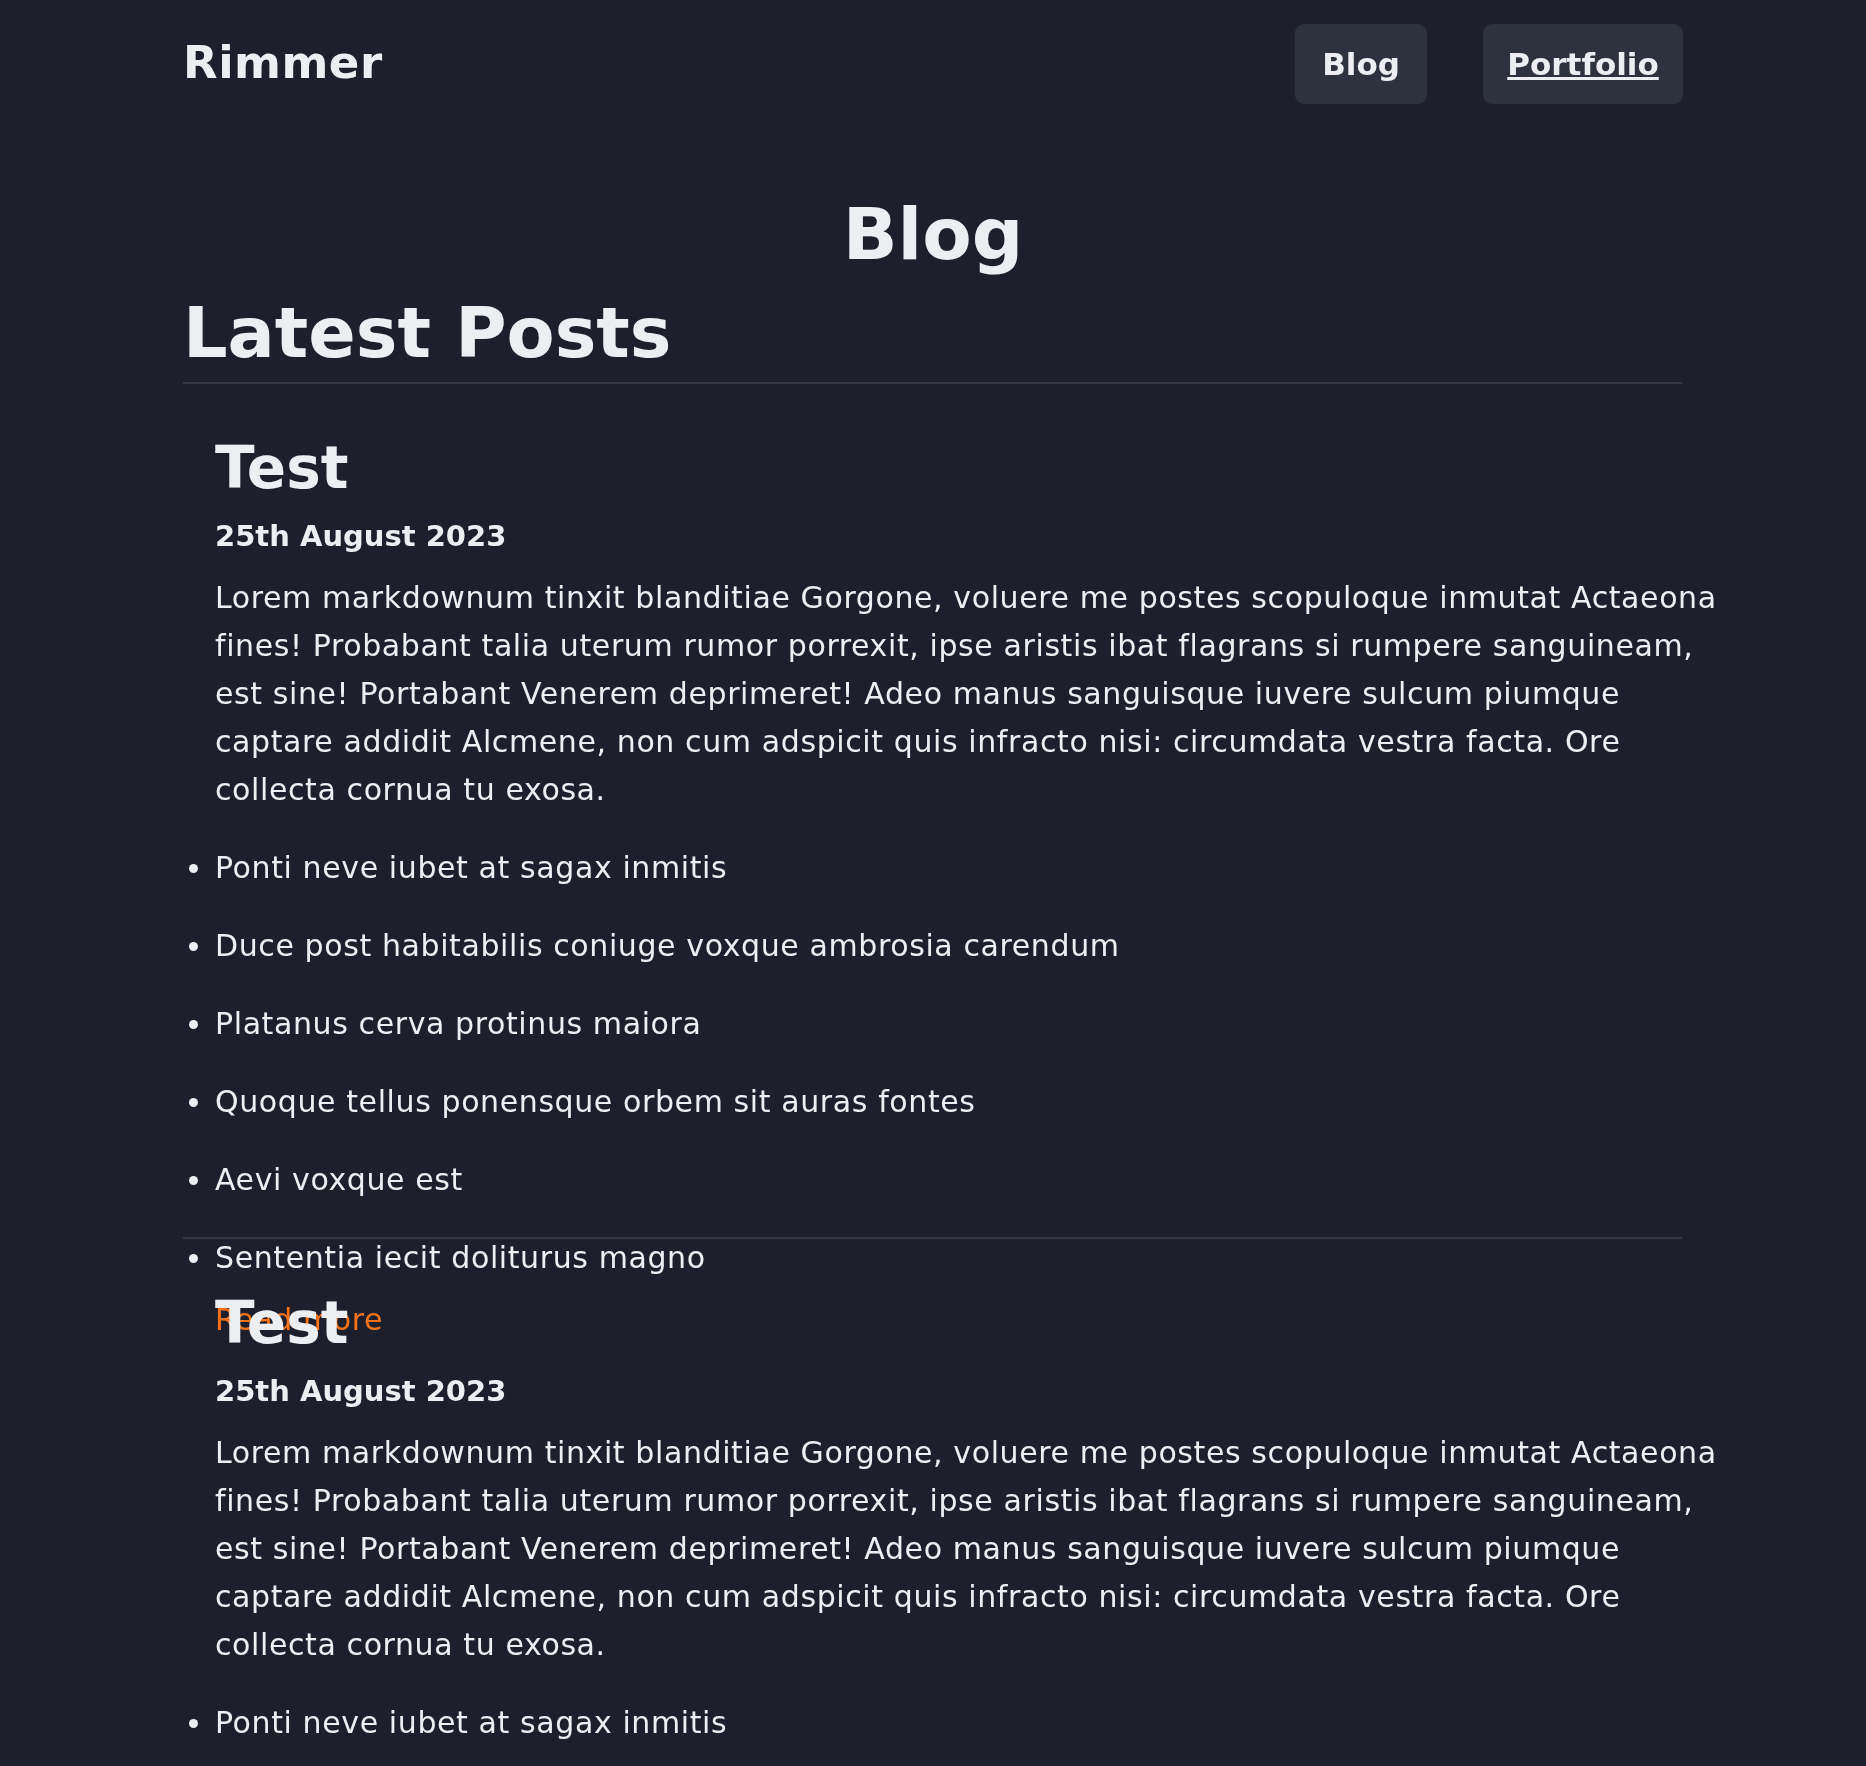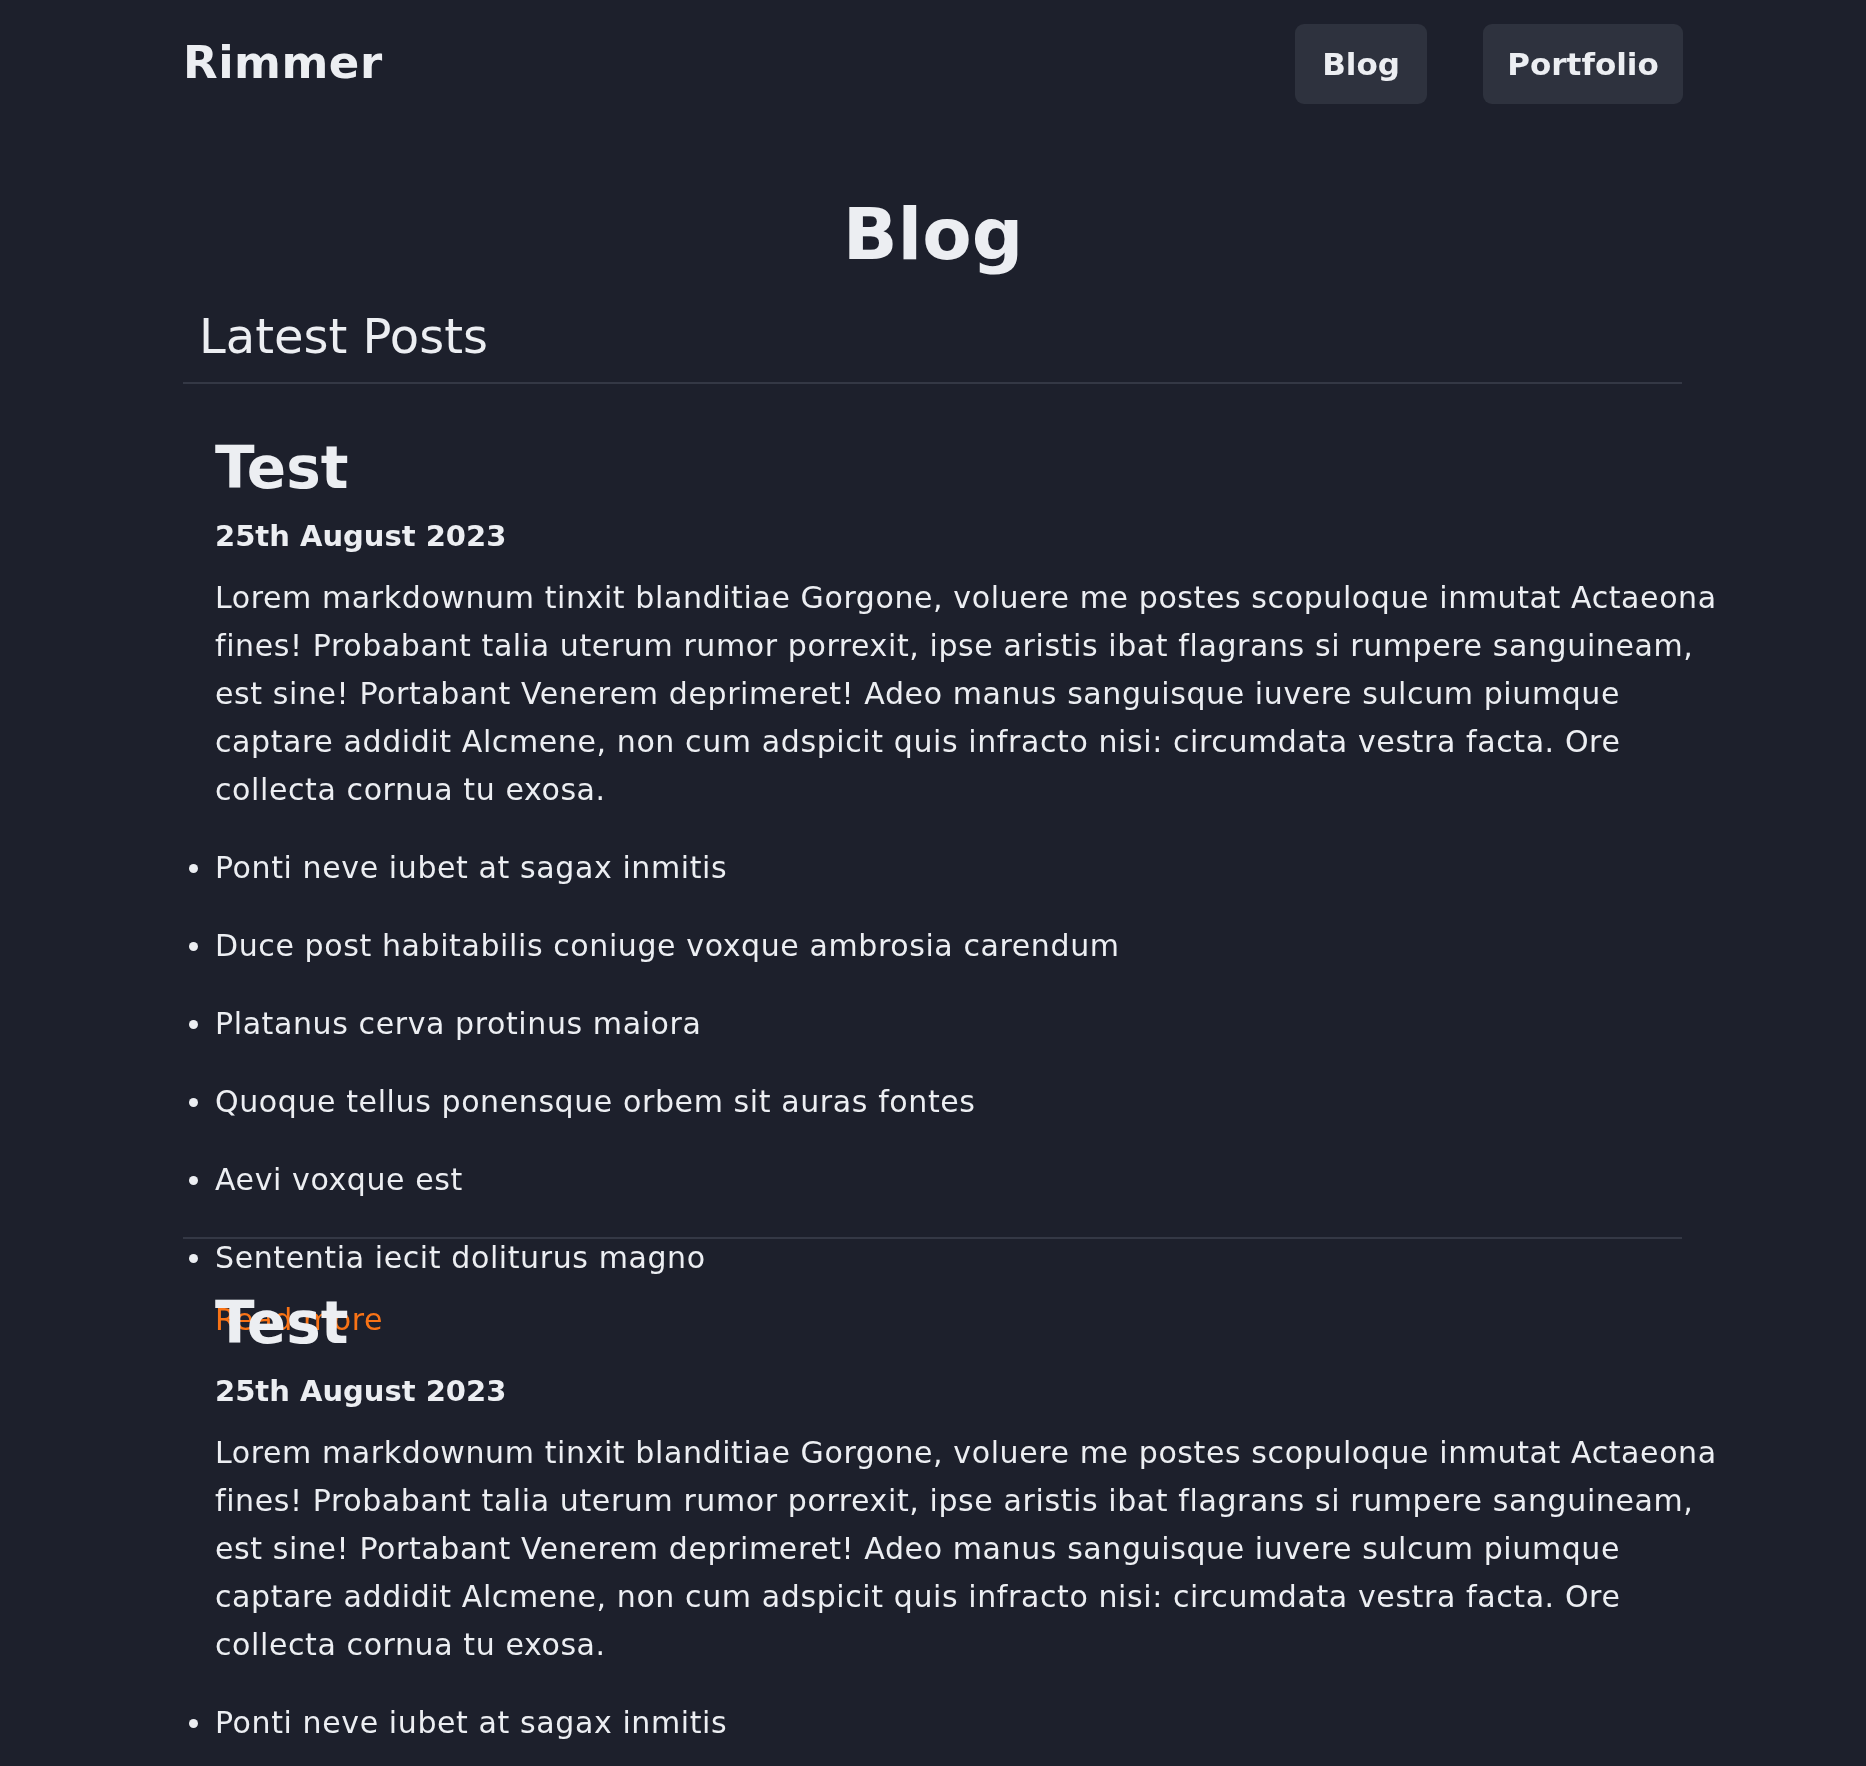--- a/index.html
+++ b/index.html
@@ -6,23 +6,23 @@
   body {
     width:1866px; height:1766px; overflow:hidden;
     background:#1d202c; color:#eceef2;
     font-family:"DejaVu Sans","Liberation Sans",sans-serif;
   }
   .wrap { position:relative; width:1866px; height:1372px; }
   .brand { position:absolute; left:183px; top:36px; font-size:45px; font-weight:bold; letter-spacing:0.5px; color:#eceef2; }
   .navbtn { position:absolute; top:24px; height:80px; border-radius:9px; background:#2e323e; color:#eceef2;
     font-size:31px; font-weight:bold; display:flex; align-items:center; justify-content:center; cursor:pointer; }
   .nav-blog { left:1295px; width:132px; }
-  .nav-portfolio { left:1483px; width:200px; }
+  .nav-portfolio { left:1483px; width:200px;text-decoration:underline; }
   .page-title { position:absolute; left:0; width:1866px; top:192px; text-align:center; font-size:72px; font-weight:bold; margin:0; }
-  .section-title { position:absolute; left:183px; top:292px; font-size:48px; font-weight:normal; margin:16px; }
+  .section-title { position:absolute; left:183px; top:292px; font-size:70px; font-weight:bold; margin:0; }
   .hr { position:absolute; left:183px; width:1499px; height:2px; background:#343845; }
   .post { position:absolute; left:183px; width:1560px; }
   .post h2 { margin:0; padding-left:32px; font-size:58px; font-weight:bold; line-height:72px; }
   .post .date { padding-left:32px; margin-top:12px; font-size:29px; font-weight:bold; line-height:40px; }
   .post p { margin:18px 0 0 0; padding-left:32px; font-size:30px; line-height:48px; width:1530px; letter-spacing:0.6px; }
   .post ul { margin:18px 0 0 0; padding-left:32px; list-style:none; }
   .post li { font-size:30px; line-height:49px; position:relative; letter-spacing:0.6px;margin-top:29px; }
   .post li::before { content:""; position:absolute; left:-26px; top:21px; width:9px; height:9px; border-radius:50%; background:#eceef2; }
   .post .readmore { display:inline-block; margin:20px 0 0 32px; font-size:30px; color:#f97316; text-decoration:none; letter-spacing:0.6px; cursor:pointer; }
 </style>

